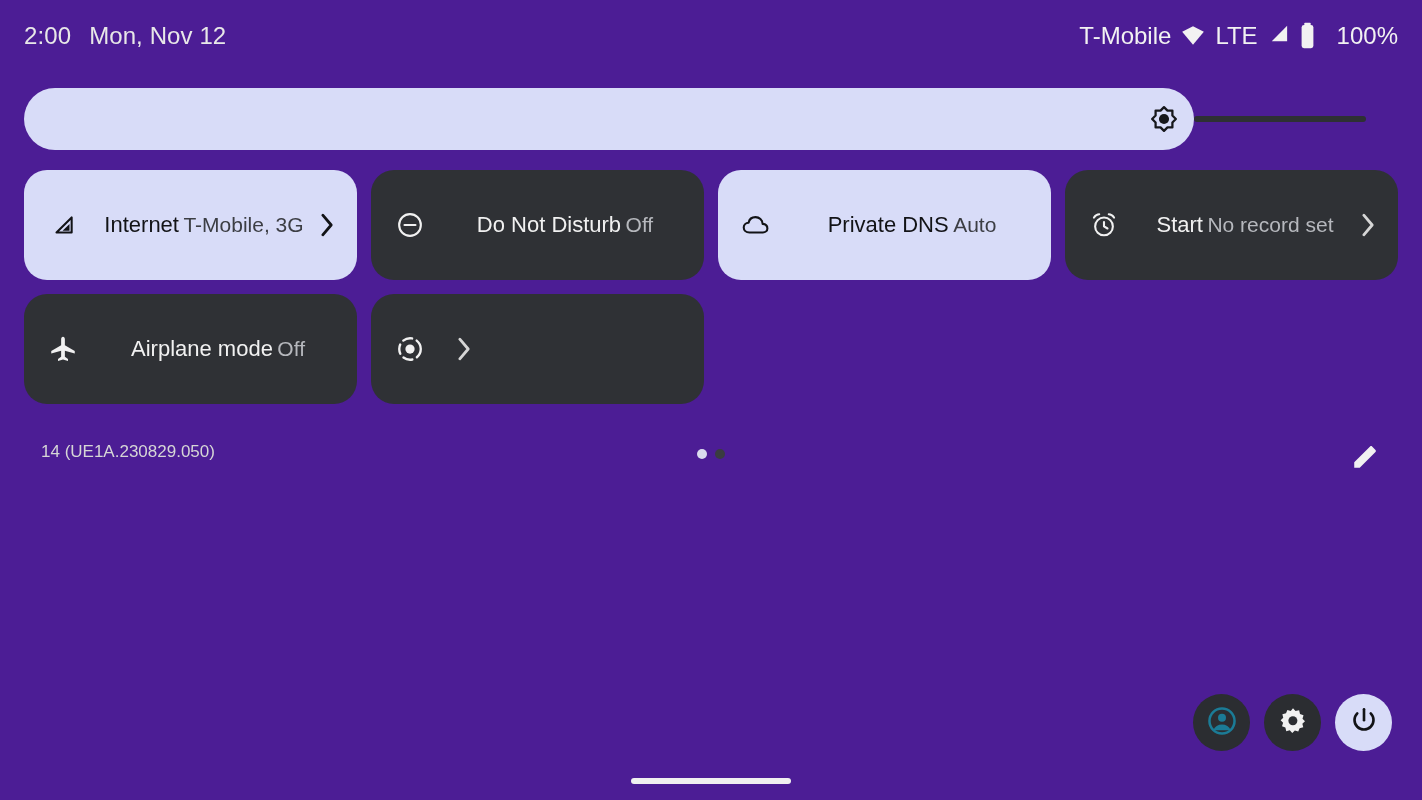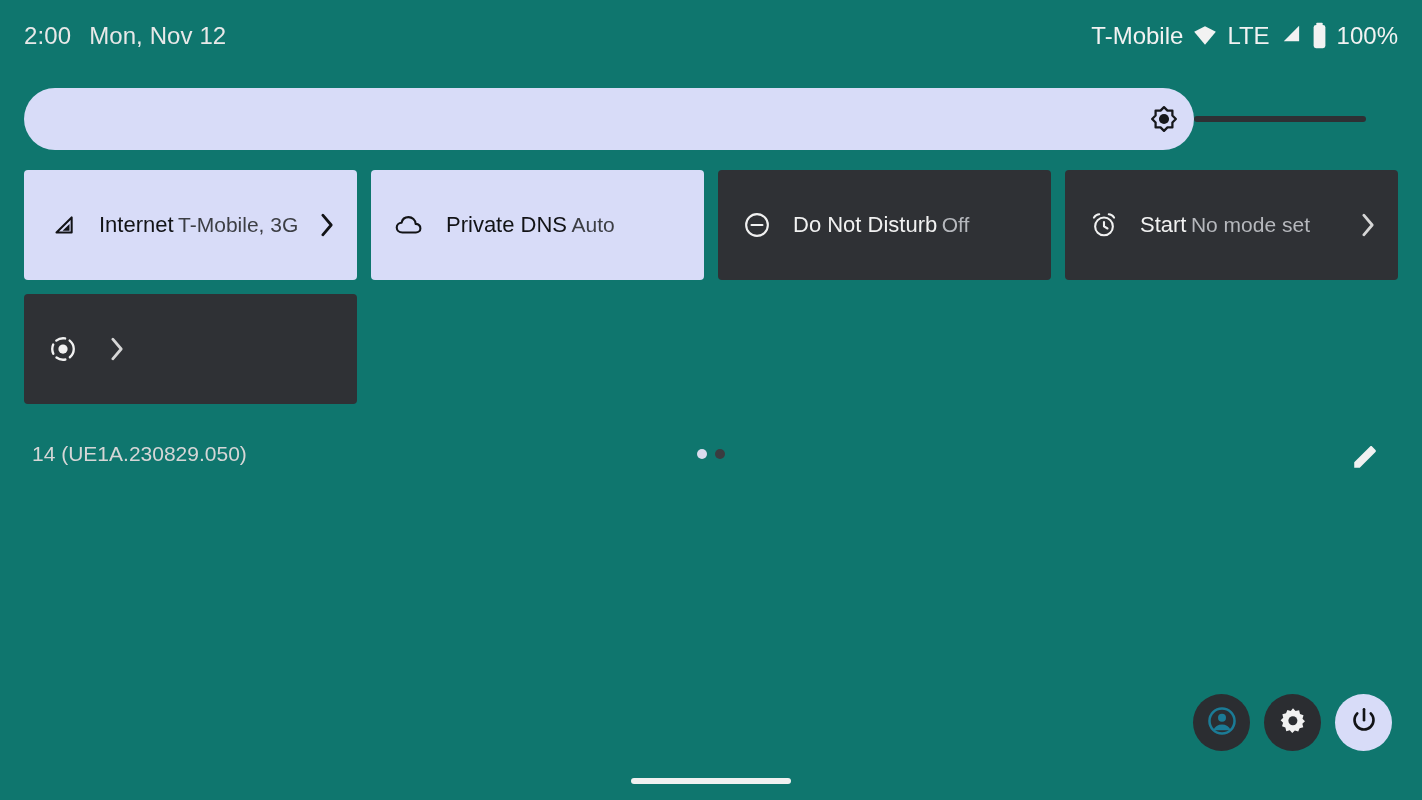--- a/index.html
+++ b/index.html
@@ -2,37 +2,37 @@
 <html><head>
 <meta charset="utf-8">
 <style>
   * { margin:0; padding:0; box-sizing:border-box; }
   html, body {
     width:1422px; height:800px;
     background:#000;
     font-family:"Liberation Sans", sans-serif;
     overflow:hidden;
   }
-  #screen { position:relative; width:1422px; height:800px; background:#0f766e; }
+  #screen { position:relative; width:1422px; height:800px; background:#4c1d95; }
 
   
   .status-bar {
     position:absolute; top:0; left:0; width:1422px; height:72px;
     display:flex; align-items:center; justify-content:space-between;
     padding:0 24px;
   }
   .status-left { display:flex; align-items:center; gap:18px; }
   .status-left .clock, .status-left .date {
     color:#e8e8e8; font-size:24px; letter-spacing:.1px;
   }
   .status-right { display:flex; align-items:flex-start; gap:9px; }
   .status-right .carrier, .status-right .net, .status-right .batt-pct {
     color:#f2f2f2; font-size:24px;
   }
-  .status-right .batt-pct { margin-left:0; }
+  .status-right .batt-pct { margin-left:12px; }
   .ic { display:inline-block; line-height:0; }
 
   
   .brightness {
     position:absolute; left:24px; top:88px; width:1374px; height:62px;
   }
   .br-fill {
     position:absolute; left:0; top:0; height:62px; width:1170px;
     background:#d8dcf8; border-radius:31px;
   }
@@ -45,23 +45,24 @@
   }
 
   
   .tiles {
     position:absolute; left:24px; top:170px;
     width:1374px;
     display:grid; grid-template-columns:repeat(4, 1fr);
     gap:14px 14px;
   }
   .tile {
-    position:relative; height:110px; border-radius:4px;
+    position:relative; height:110px; border-radius:23px;
     display:flex; align-items:center; padding:0 20px 0 22px;
     background:#2f3135;
+    text-align:center;
   }
   .tile.active { background:#d8dcf8; }
   .tile-icon {
     flex:0 0 auto; width:34px; height:34px;
     display:flex; align-items:center; justify-content:center;
     margin-right:19px;
   }
   .tile-text { flex:1 1 auto; min-width:0; }
   .tile-title {
     font-size:22px; color:#f1f1f1; line-height:1.25;
@@ -73,22 +74,22 @@
   }
   .tile.active .tile-title { color:#121316; }
   .tile.active .tile-sub { color:#3c3e44; }
   .chev { flex:0 0 auto; width:20px; height:28px; margin-left:8px; }
 
   
   .footer-row {
     position:absolute; left:0; top:436px; width:1422px; height:42px;
   }
   .build {
-    position:absolute; left:32px; top:6px;
-    font-size:21px; color:#d6d6d6;
+    position:absolute; left:41px; top:6px;
+    font-size:17px; color:#d6d6d6;
   }
   .dots {
     position:absolute; left:0; right:0; top:13px;
     display:flex; justify-content:center; gap:8px;
   }
   .dot { width:10px; height:10px; border-radius:50%; background:#3a3c40; }
   .dot.on { background:#dadcee; }
   .edit-btn {
     position:absolute; right:40px; top:4px; width:34px; height:34px;
   }
@@ -170,65 +171,76 @@
         <span class="tile-sub">T-Mobile, 3G</span>
       </span>
       <span class="chev">
         <svg width="20" height="28" viewBox="0 0 12 20">
             <path d="M3 3 L9 10 L3 17" fill="none" stroke="#121316" stroke-width="2" stroke-linecap="round" stroke-linejoin="round"></path>
           </svg>
       </span>
     </div>
 
 
-    <div class="tile active">
-      <span class="tile-icon">
-        <svg width="30" height="24" viewBox="0 0 26 20">
-          <path d="M6.5 16.5 C3.4 16.5 1.5 14.6 1.5 12.2 C1.5 9.9 3.3 8.1 5.7 8 C6.3 5.2 8.7 3.2 11.7 3.2 C15 3.2 17.7 5.8 17.9 9 C20.3 9.2 22 10.9 22 13 C22 15 20.3 16.5 18.1 16.5 Z" fill="none" stroke="#121316" stroke-width="1.8" stroke-linejoin="round"></path>
-        </svg>
-      </span>
-      <span class="tile-text">
-        <span class="tile-title">Private DNS</span>
-        <span class="tile-sub">Auto</span>
-      </span>
-    </div>
-
     <div class="tile">
       <span class="tile-icon">
         <svg width="28" height="28" viewBox="0 0 24 24">
           <circle cx="12" cy="12" r="9.3" fill="none" stroke="#f1f1f1" stroke-width="1.8"></circle>
           <line x1="7.3" y1="12" x2="16.7" y2="12" stroke="#f1f1f1" stroke-width="1.8" stroke-linecap="round"></line>
         </svg>
       </span>
       <span class="tile-text">
         <span class="tile-title">Do Not Disturb</span>
         <span class="tile-sub">Off</span>
+      </span>
+    </div>
+
+    <div class="tile active">
+      <span class="tile-icon">
+        <svg width="30" height="24" viewBox="0 0 26 20">
+          <path d="M6.5 16.5 C3.4 16.5 1.5 14.6 1.5 12.2 C1.5 9.9 3.3 8.1 5.7 8 C6.3 5.2 8.7 3.2 11.7 3.2 C15 3.2 17.7 5.8 17.9 9 C20.3 9.2 22 10.9 22 13 C22 15 20.3 16.5 18.1 16.5 Z" fill="none" stroke="#121316" stroke-width="1.8" stroke-linejoin="round"></path>
+        </svg>
+      </span>
+      <span class="tile-text">
+        <span class="tile-title">Private DNS</span>
+        <span class="tile-sub">Auto</span>
       </span>
     </div>
 
     <div class="tile">
       <span class="tile-icon">
         <svg width="28" height="28" viewBox="0 0 24 24">
           <circle cx="12" cy="13.2" r="7.6" fill="none" stroke="#f1f1f1" stroke-width="1.8"></circle>
           <path d="M12 9.4 L12 13.2 L15 15" fill="none" stroke="#f1f1f1" stroke-width="1.8" stroke-linecap="round" stroke-linejoin="round"></path>
           <path d="M3.4 5.6 C4.6 3.8 6.3 2.8 7.9 2.8" fill="none" stroke="#f1f1f1" stroke-width="1.8" stroke-linecap="round"></path>
           <path d="M20.6 5.6 C19.4 3.8 17.7 2.8 16.1 2.8" fill="none" stroke="#f1f1f1" stroke-width="1.8" stroke-linecap="round"></path>
         </svg>
       </span>
       <span class="tile-text">
         <span class="tile-title">Start</span>
-        <span class="tile-sub">No mode set</span>
+        <span class="tile-sub">No record set</span>
       </span>
       <span class="chev">
         <svg width="20" height="28" viewBox="0 0 12 20">
             <path d="M3 3 L9 10 L3 17" fill="none" stroke="#d6d6d6" stroke-width="2" stroke-linecap="round" stroke-linejoin="round"></path>
           </svg>
       </span>
     </div>
 
+    <div class="tile">
+      <span class="tile-icon">
+        <svg width="30" height="30" viewBox="0 0 24 24">
+          <path d="M12 2.2 C12.9 2.2 13.5 3.1 13.5 4.3 L13.5 9 L21.4 13.5 L21.4 15.6 L13.5 13.3 L13.5 18.2 L16 19.9 L16 21.5 L12 20.4 L8 21.5 L8 19.9 L10.5 18.2 L10.5 13.3 L2.6 15.6 L2.6 13.5 L10.5 9 L10.5 4.3 C10.5 3.1 11.1 2.2 12 2.2 Z" fill="#f1f1f1"></path>
+        </svg>
+      </span>
+      <span class="tile-text">
+        <span class="tile-title">Airplane mode</span>
+        <span class="tile-sub">Off</span>
+      </span>
+    </div>
 
 
     <div class="tile">
       <span class="tile-icon">
         <svg width="30" height="30" viewBox="0 0 24 24">
           <circle cx="12" cy="12" r="8.6" fill="none" stroke="#f1f1f1" stroke-width="1.9" stroke-dasharray="7.5 4.0" stroke-linecap="round"></circle>
           <circle cx="12" cy="12" r="3.7" fill="#f1f1f1"></circle>
         </svg>
       </span>
       <span class="chev">

